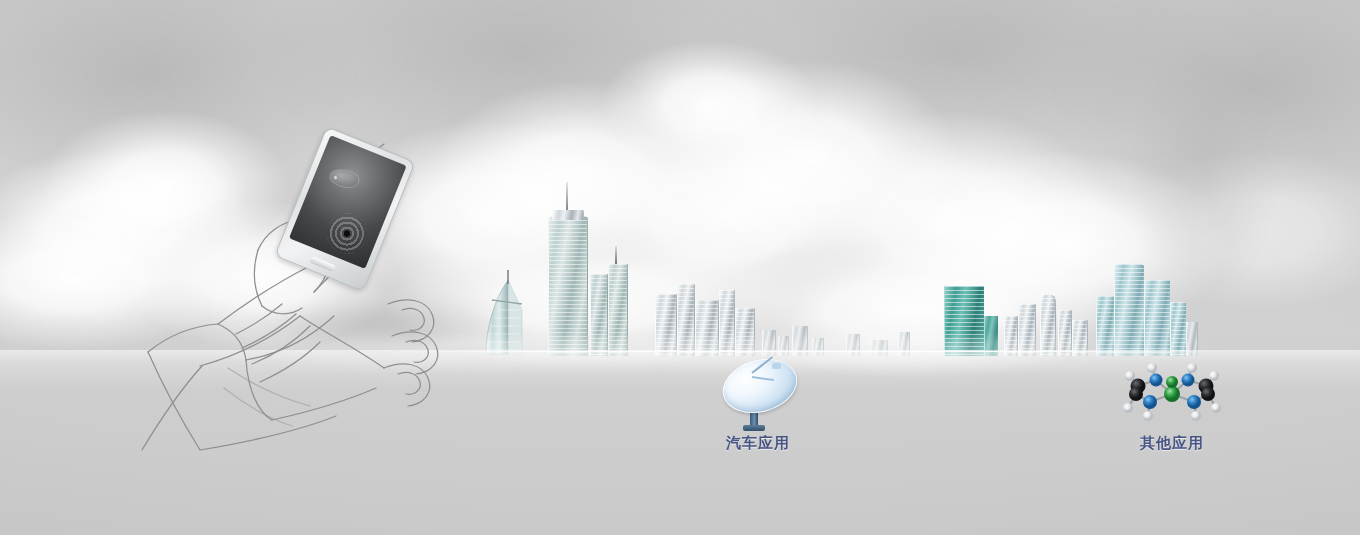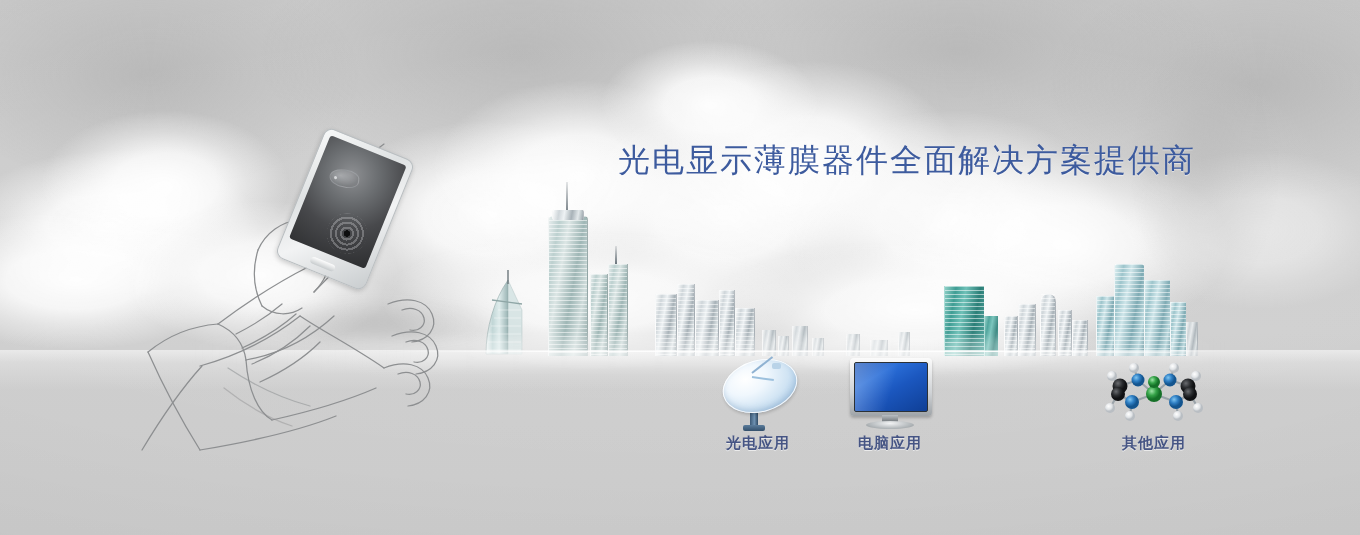--- a/index.html
+++ b/index.html
@@ -333,55 +333,42 @@
   <div class="phone">
     <div class="phonebody"></div>
     <div class="phonescreen">
       <div class="cursorblob"></div>
       <div class="cursordot"></div>
       <div class="ripple"></div>
     </div>
     <div class="phonebtn"></div>
   </div>
 
-  <div class="headline">光电显示薄膜器件全面解决方案提供商</div>
 
   <div class="iconrow">
 
 
     <div class="cell" style="left:132px;">
       <div class="art">
         <div class="dishwrap">
           <div class="dishmast"></div>
           <div class="dishbase"></div>
           <div class="dish"></div>
           <div class="dishring"></div>
           <div class="feedarm"></div>
           <div class="feedarm2"></div>
           <div class="lnb"></div>
         </div>
       </div>
-      <div class="caption">光电应用</div>
+      <div class="caption">汽车应用</div>
     </div>
 
-    <div class="cell" style="left:264px;">
-      <div class="art">
-        <div class="mon">
-          <div class="screen">
-            <div class="sheen"></div>
-          </div>
-        </div>
-        <div class="monneck"></div>
-        <div class="monfoot"></div>
-      </div>
-      <div class="caption">电脑应用</div>
-    </div>
-
-
-    <div class="cell" style="left:528px;">
+
+
+    <div class="cell" style="left:546px;">
       <div class="art">
         <div class="mol">
           <svg width="112" height="74" viewBox="0 0 112 74">
             <defs>
               <radialGradient id="gBlk" cx="36%" cy="32%">
                   <stop offset="0%" stop-color="#6a6c70"></stop>
                   <stop offset="60%" stop-color="#2a2c2f"></stop>
                   <stop offset="100%" stop-color="#111214"></stop>
                 </radialGradient>
               <radialGradient id="gWht" cx="36%" cy="32%">

